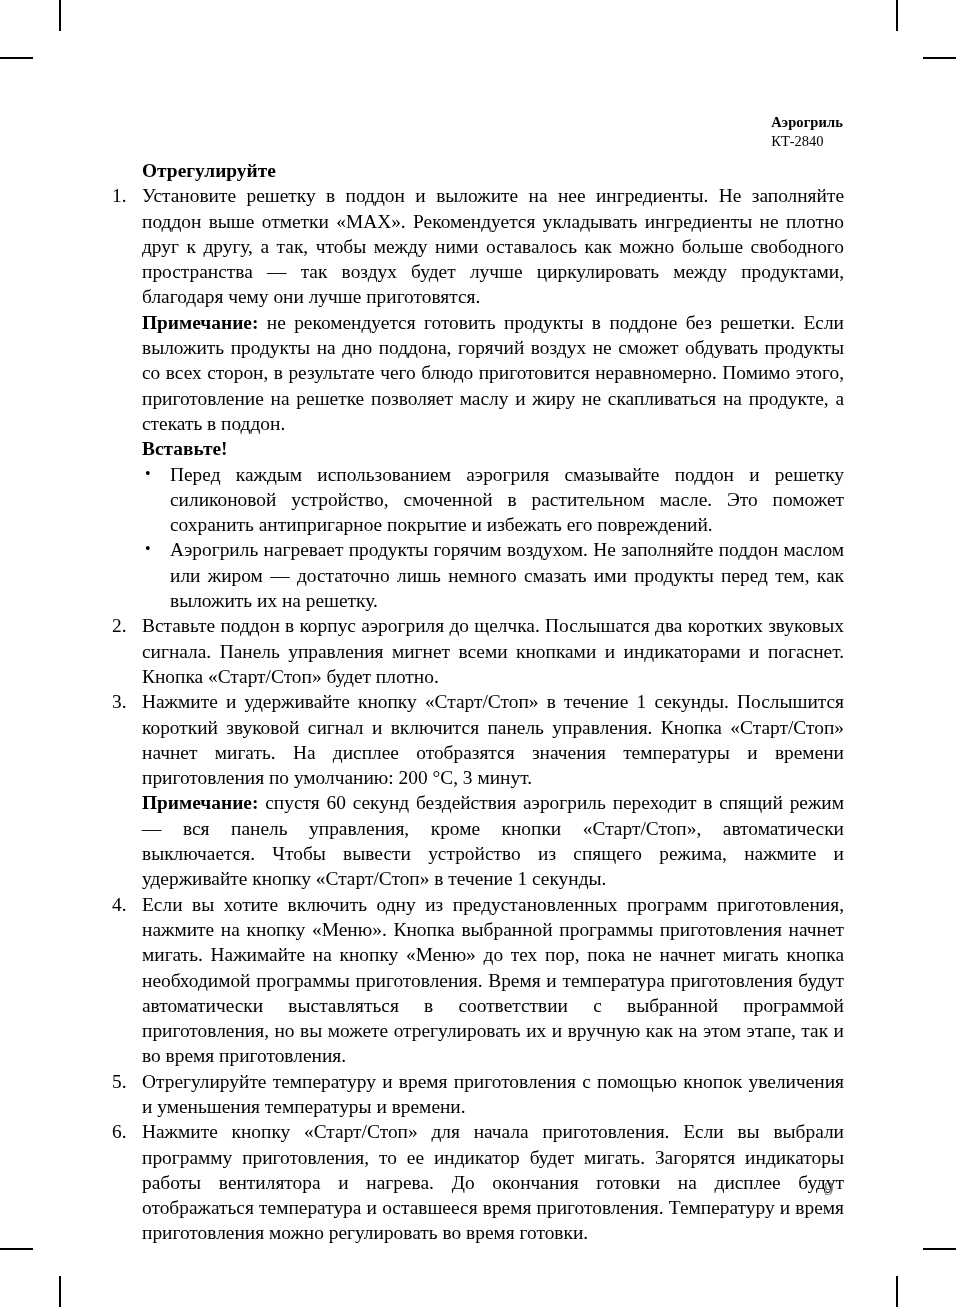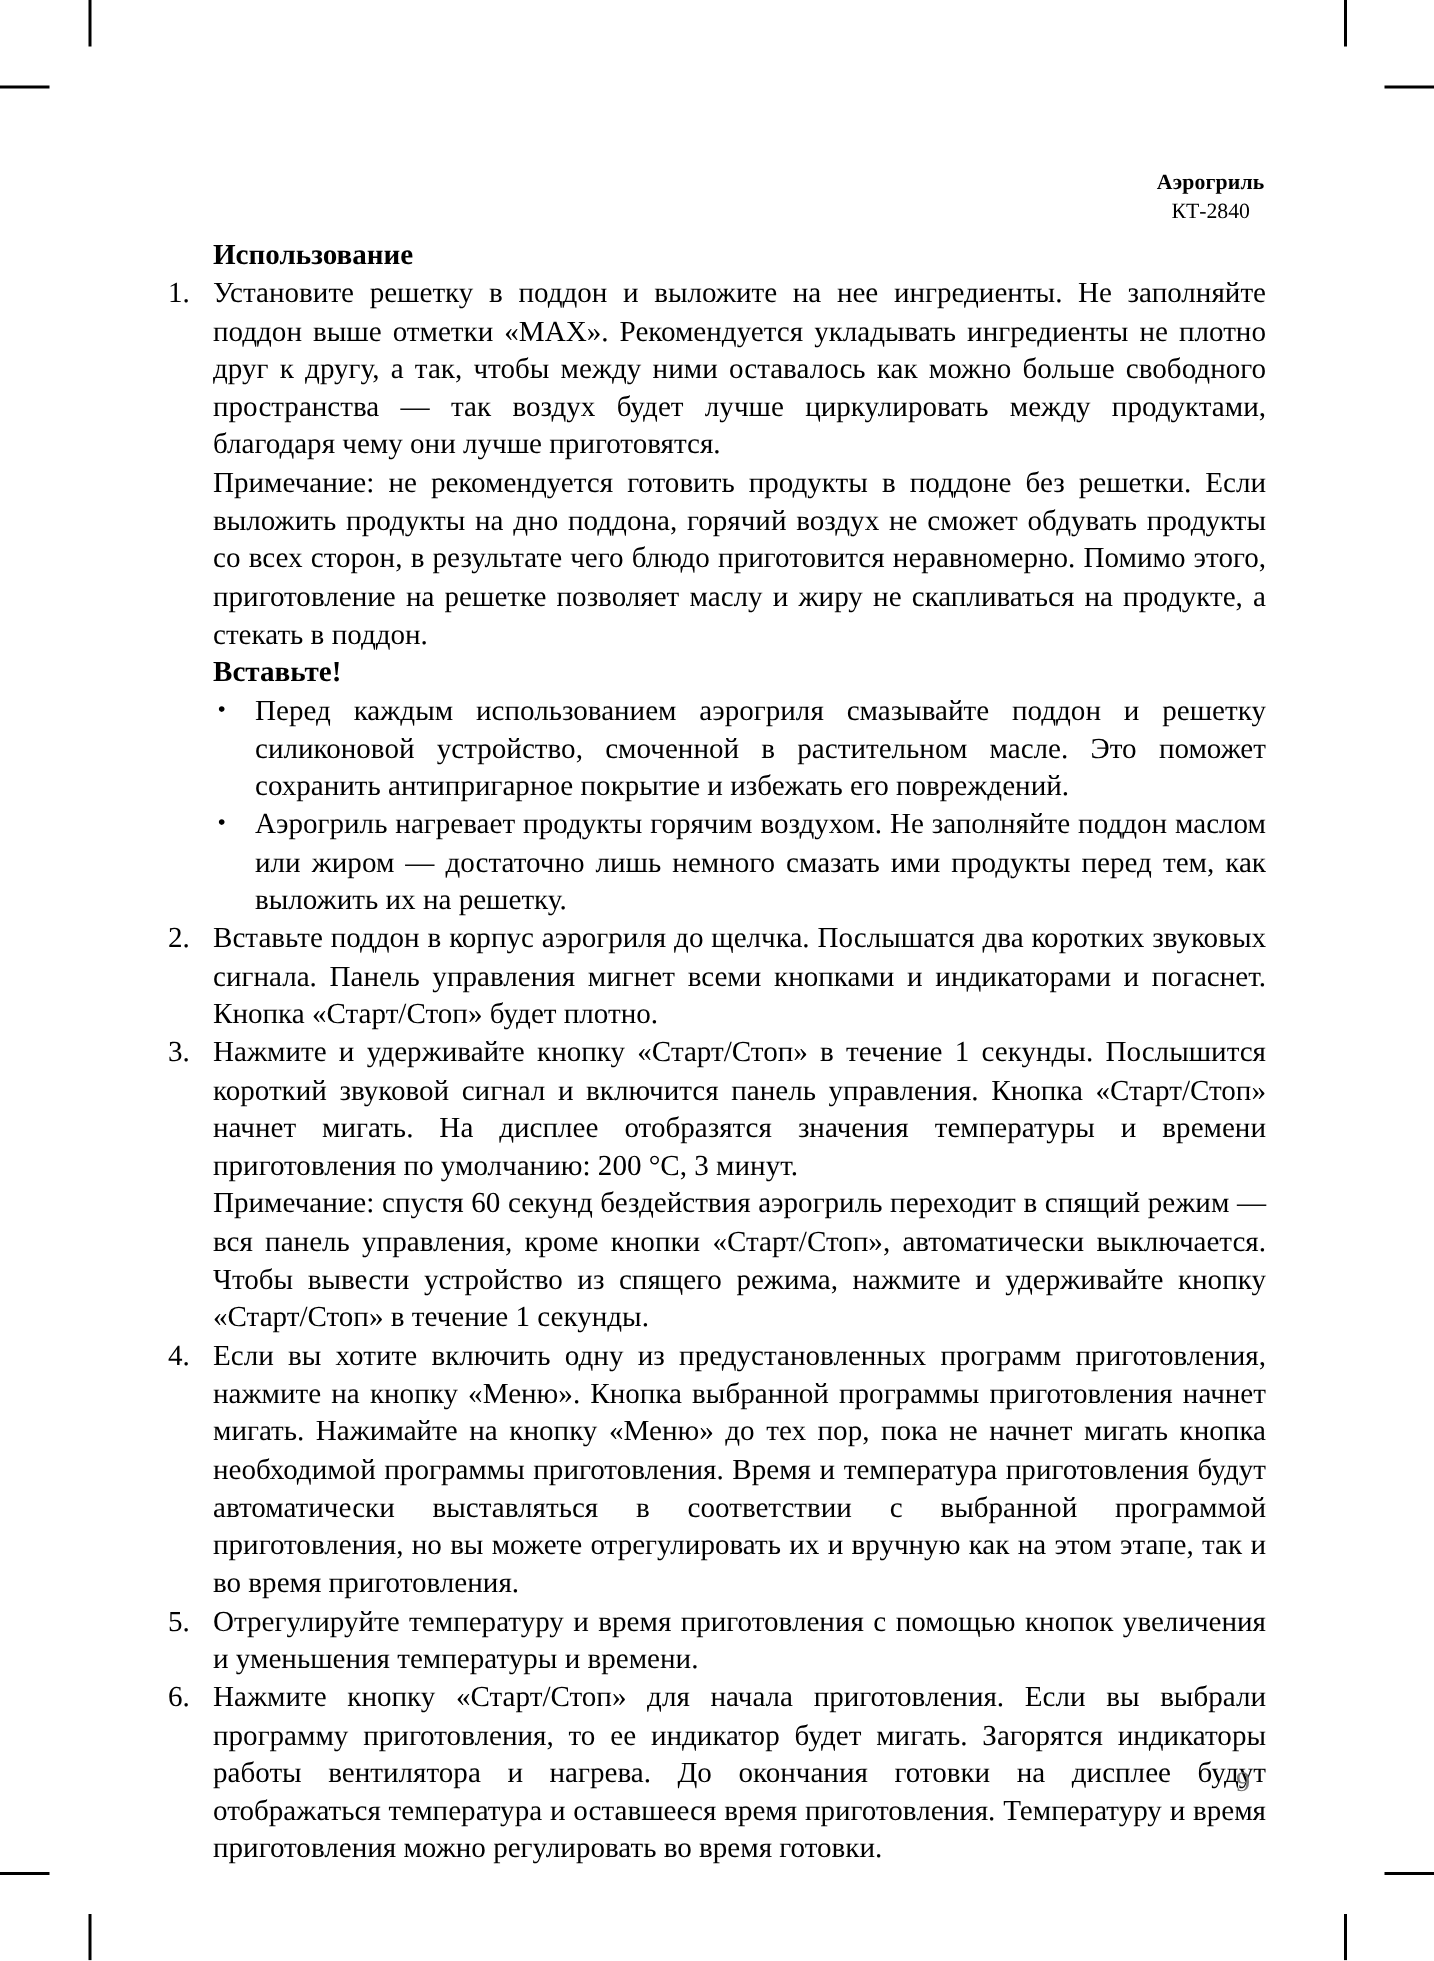--- a/index.html
+++ b/index.html
@@ -33,21 +33,21 @@
   .crop-bl-v { left: 59px;  top: 1276px; height: 31px; }
   .crop-bl-h { left: 0px;   top: 1248px; }
   .crop-br-v { left: 896px; top: 1276px; height: 31px; }
   .crop-br-h { left: 923px; top: 1248px; width: 33px; }
 
   
   .runhead {
     position: absolute;
     right: 113px;
     top: 113px;
-    text-align: center;
+    text-align: left;
     line-height: 1.28;
   }
   .runhead-title {
     font-size: 14.5px;
     font-weight: bold;
     letter-spacing: 0.1px;
     display: block;
   }
   .runhead-model {
     font-size: 14.5px;
@@ -90,21 +90,21 @@
   .num-item > .body {
     display: block;
   }
 
   
   .note {
     padding-left: 30px;
     text-align: justify;
     text-justify: inter-word;
   }
-  .note .lead { font-weight: normal; }
+  .note .lead { font-weight: bold; }
 
   
   .bullets {
     margin: 0;
     padding: 0;
     list-style: none;
   }
   .bul-item {
     position: relative;
     padding-left: 58px;
@@ -142,21 +142,21 @@
   <div class="crop crop-v crop-br-v"></div>
   <div class="crop crop-h crop-br-h"></div>
 
   <div class="runhead">
     <span class="runhead-title">Аэрогриль</span>
     <span class="runhead-model">КТ-2840</span>
   </div>
 
   <div class="content">
 
-    <div class="section-head">Использование</div>
+    <div class="section-head">Отрегулируйте</div>
 
     <div class="num-item">
       <span class="marker">1.</span>
       <span class="body">Установите решетку в поддон и выложите на нее ингредиенты. Не заполняйте поддон выше отметки «MAX». Рекомендуется укладывать ингредиенты не плотно друг к другу, а так, чтобы между ними оставалось как можно больше свободного пространства — так воздух будет лучше циркулировать между продуктами, благодаря чему они лучше приготовятся.</span>
     </div>
 
     <div class="note">
       <span class="lead">Примечание:</span><span> не рекомендуется готовить продукты в поддоне без решетки. Если выложить продукты на дно поддона, горячий воздух не сможет обдувать продукты со всех сторон, в результате чего блюдо приготовится неравномерно. Помимо этого, приготовление на решетке позволяет маслу и жиру не скапливаться на продукте, а стекать в поддон.</span>
     </div>
 

